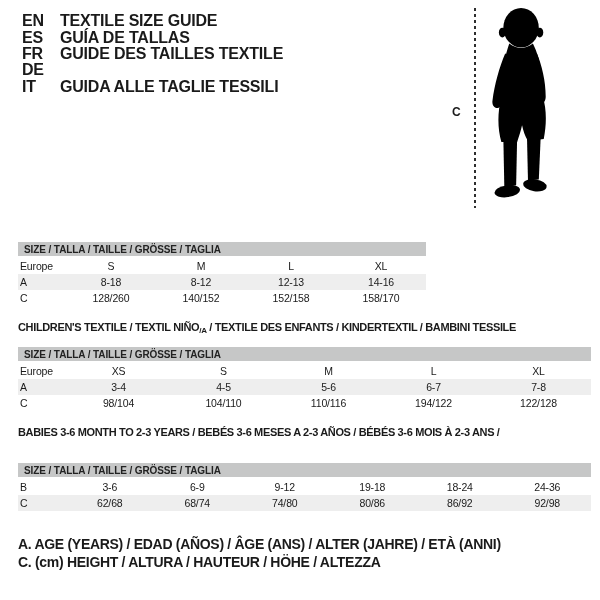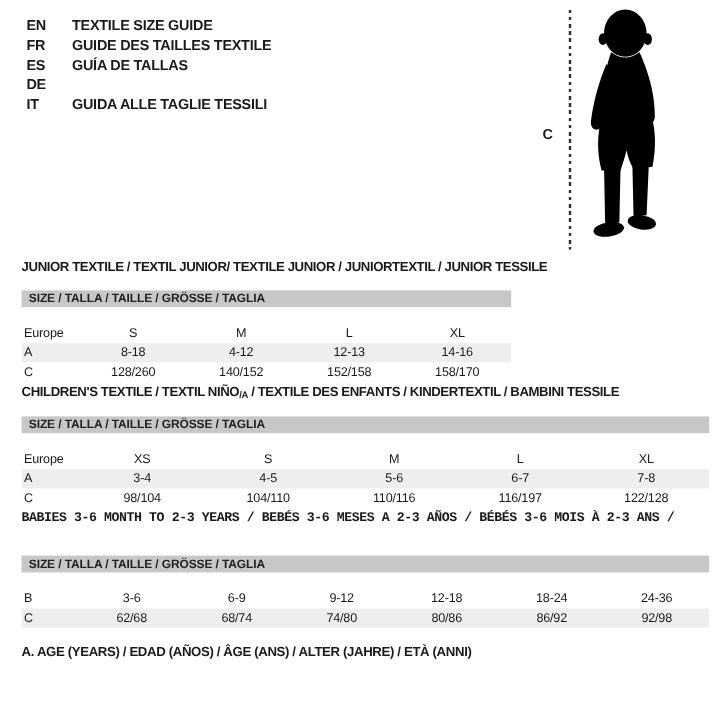--- a/index.html
+++ b/index.html
@@ -4,73 +4,73 @@
 <style>
   * { margin:0; padding:0; box-sizing:border-box; }
   body { background:#fff; }
   .page {
     position:relative; width:600px; height:600px; background:#ffffff;
     font-family:"Liberation Sans", sans-serif; color:#1a1a1a; overflow:hidden;
   }
   
   .lang-list { position:absolute; left:22px; top:13px; }
   .lang-row { display:flex; height:16.4px; align-items:center;
-              font-size:12px; font-weight:bold; letter-spacing:-0.2px; }
+              font-size:16px; font-weight:bold; letter-spacing:-0.2px; }
   .lang-code { width:38px; }
   .lang-title { white-space:nowrap;text-align:right; }
 
   
   .measure-line { position:absolute; left:474px; top:8px; width:2px; height:200px;
     background:repeating-linear-gradient(to bottom, #2e2e2e 0 3px, transparent 3px 6px); }
   .measure-label { position:absolute; left:452px; top:105px; font-size:12px; font-weight:bold; }
   .baby { position:absolute; left:481px; top:6px; width:90px; height:202px; }
 
   
   .section-heading { position:absolute; left:18px; font-size:11px; font-weight:bold;
                      letter-spacing:-0.35px; white-space:nowrap; }
   #heading-junior   { top:217px; }
   #heading-children { top:321px; }
-  #heading-babies   { top:424px; white-space:normal; line-height:16.5px; width:560px;font-family:Liberation Mono, monospace; }
+  #heading-babies   { top:424px; white-space:normal; line-height:16.5px; width:560px; }
   .subscript { font-size:8px; vertical-align:-2px; font-weight:bold; }
 
   
   .size-table { position:absolute; left:18px; }
   #table-junior   { top:242px; width:408px; }
   #table-children { top:347px; width:573px; }
   #table-babies   { top:463px; width:573px; }
-  .size-bar { height:14px; background:#c6c7c7; margin-bottom:14px;
+  .size-bar { height:14px; background:#c6c7c7; margin-bottom:2px;
     display:flex; align-items:center; padding-left:6px;
     font-size:10px; font-weight:600; letter-spacing:-0.1px; color:#222; }
   .trow { display:flex; height:16px; align-items:center; font-size:10.5px;
           letter-spacing:-0.15px; }
   .trow.shaded { background:#eeeeee; }
   .tlabel { width:48px; padding-left:2px; flex:none; }
   .tcell  { flex:1; text-align:center; }
 
   
-  .footnotes { position:absolute; left:18px; top:536px; font-size:11px; font-weight:bold;
+  .footnotes { position:absolute; left:18px; top:536px; font-size:14px; font-weight:bold;
                line-height:17.5px; letter-spacing:-0.3px; }
 </style>
 </head>
 <body>
 
 <div class="page">
 
   <div class="lang-list">
     <div class="lang-row">
       <span class="lang-code">EN</span>
       <span class="lang-title">TEXTILE SIZE GUIDE</span>
     </div>
     <div class="lang-row">
+      <span class="lang-code">ES</span>
+      <span class="lang-title">GUÍA DE TALLAS</span>
+    </div>
+    <div class="lang-row">
       <span class="lang-code">FR</span>
       <span class="lang-title">GUIDE DES TAILLES TEXTILE</span>
-    </div>
-    <div class="lang-row">
-      <span class="lang-code">ES</span>
-      <span class="lang-title">GUÍA DE TALLAS</span>
     </div>
     <div class="lang-row">
       <span class="lang-code">DE</span>
     </div>
     <div class="lang-row">
       <span class="lang-code">IT</span>
       <span class="lang-title">GUIDA ALLE TAGLIE TESSILI</span>
     </div>
   </div>
 
@@ -85,34 +85,33 @@
       <path d="M24 48 C18 62 13 80 11 96 C10 102 15 106 19 102 C23 88 26 70 29 56 Z"></path>
       <path d="M56 48 C61 60 65 76 65 92 C65 99 59 101 56 97 C54 84 52 66 50 54 Z"></path>
       <path d="M20 92 C16 108 16 124 20 138 L36 138 C38 132 40 126 41 121 C42 126 44 132 47 137 L63 135 C66 120 66 104 62 92 Z"></path>
       <path d="M22 134 L36 134 L35 182 L23 184 Z"></path>
       <path d="M46 133 L60 131 L58 176 L47 177 Z"></path>
       <ellipse cx="26" cy="188" rx="13" ry="6" transform="rotate(-8 26 188)"></ellipse>
       <ellipse cx="54" cy="182" rx="12" ry="6" transform="rotate(8 54 182)"></ellipse>
     </g>
   </svg>
 
-  <div class="section-heading" id="heading-junior">JUNIOR TEXTILE / TEXTIL JUNIOR/ TEXTILE JUNIOR / JUNIORTEXTIL / JUNIOR TESSILE</div>
   <div class="size-table" id="table-junior">
     <div class="size-bar">SIZE / TALLA / TAILLE / GRÖSSE / TAGLIA</div>
     <div class="trow">
       <div class="tlabel">Europe</div>
       <div class="tcell">S</div>
       <div class="tcell">M</div>
       <div class="tcell">L</div>
       <div class="tcell">XL</div>
     </div>
     <div class="trow shaded">
       <div class="tlabel">A</div>
       <div class="tcell">8-18</div>
-      <div class="tcell">4-12</div>
+      <div class="tcell">8-12</div>
       <div class="tcell">12-13</div>
       <div class="tcell">14-16</div>
     </div>
     <div class="trow">
       <div class="tlabel">C</div>
       <div class="tcell">128/260</div>
       <div class="tcell">140/152</div>
       <div class="tcell">152/158</div>
       <div class="tcell">158/170</div>
     </div>
@@ -137,47 +136,48 @@
       <div class="tcell">4-5</div>
       <div class="tcell">5-6</div>
       <div class="tcell">6-7</div>
       <div class="tcell">7-8</div>
     </div>
     <div class="trow">
       <div class="tlabel">C</div>
       <div class="tcell">98/104</div>
       <div class="tcell">104/110</div>
       <div class="tcell">110/116</div>
-      <div class="tcell">116/197</div>
+      <div class="tcell">194/122</div>
       <div class="tcell">122/128</div>
     </div>
   </div>
 
   <div class="section-heading" id="heading-babies">
     <div>BABIES 3-6 MONTH TO 2-3 YEARS / BEBÉS 3-6 MESES A 2-3 AÑOS / BÉBÉS 3-6 MOIS À 2-3 ANS /</div>
   </div>
   <div class="size-table" id="table-babies">
     <div class="size-bar">SIZE / TALLA / TAILLE / GRÖSSE / TAGLIA</div>
     <div class="trow">
       <div class="tlabel">B</div>
       <div class="tcell">3-6</div>
       <div class="tcell">6-9</div>
       <div class="tcell">9-12</div>
-      <div class="tcell">12-18</div>
+      <div class="tcell">19-18</div>
       <div class="tcell">18-24</div>
       <div class="tcell">24-36</div>
     </div>
     <div class="trow shaded">
       <div class="tlabel">C</div>
       <div class="tcell">62/68</div>
       <div class="tcell">68/74</div>
       <div class="tcell">74/80</div>
       <div class="tcell">80/86</div>
       <div class="tcell">86/92</div>
       <div class="tcell">92/98</div>
     </div>
   </div>
 
   <div class="footnotes">
     <div>A. AGE (YEARS) / EDAD (AÑOS) / ÂGE (ANS) / ALTER (JAHRE) / ETÀ (ANNI)</div>
+    <div>C. (cm) HEIGHT / ALTURA / HAUTEUR / HÖHE / ALTEZZA</div>
   </div>
 
 </div>
 
 </body></html>

